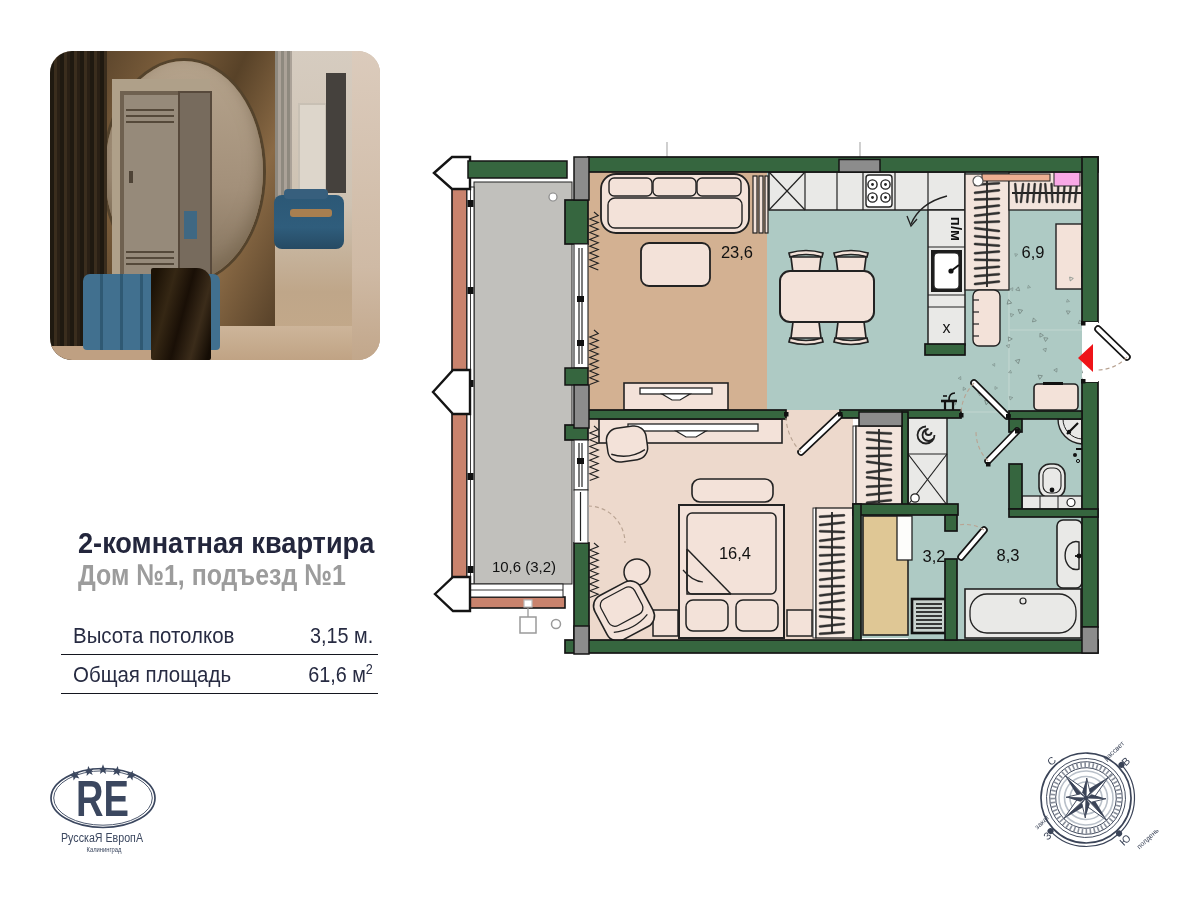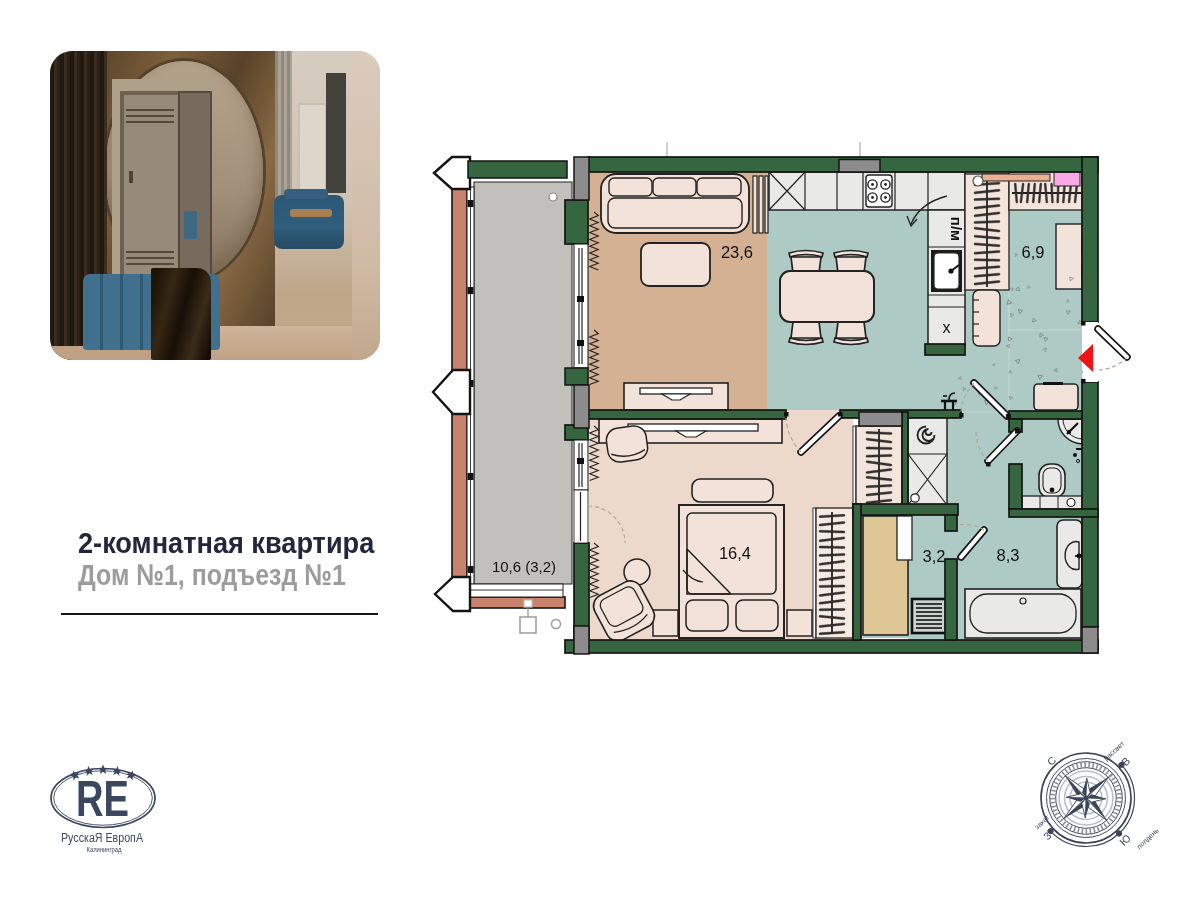--- a/index.html
+++ b/index.html
@@ -86,21 +86,29 @@
     <div class="slats"></div>
     <div class="floor2"></div>
     <div class="bench"></div>
     <div class="drape"></div>
   </div>
 
   <div class="abs title">2-комнатная квартира</div>
   <div class="abs subtitle">Дом №1, подъезд №1</div>
 
   <div class="abs spec">
+    <div class="row">
+      <span class="lab">Высота потолков</span>
+      <span class="val">3,15 м.</span>
+    </div>
     <div class="sep"></div>
+    <div class="row">
+      <span class="lab">Общая площадь</span>
+      <span class="val">61,6 м<sup>2</sup></span>
+    </div>
     <div class="sep"></div>
   </div>
 
   <svg class="abs" style="left:44px;top:758px;" width="120" height="100" viewBox="0 0 120 100">
     <defs>
       <path id="lstar" d="M 0,-4.6 L 1.19,-1.42 L 4.37,-1.42 L 1.9,0.54 L 2.7,3.72 L 0,1.84 L -2.7,3.72 L -1.9,0.54 L -4.37,-1.42 L -1.19,-1.42 Z" fill="#3b475f"></path>
     </defs>
     <g fill="none" stroke="#3b475f" stroke-width="1.7">
       <ellipse cx="59" cy="40" rx="52" ry="29.5"></ellipse>
       <ellipse cx="59" cy="40" rx="49.3" ry="27.2" stroke-width="0.9"></ellipse>

